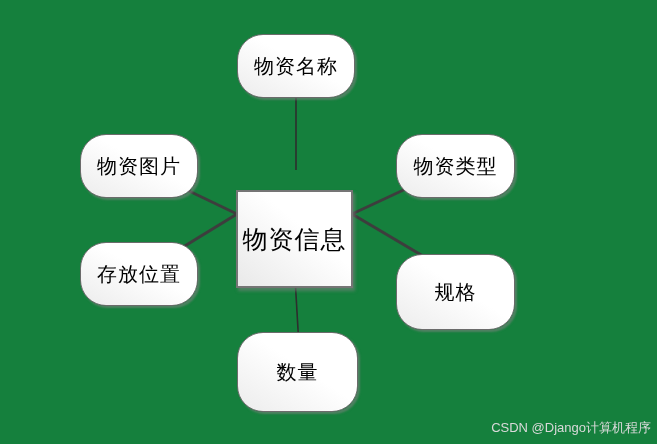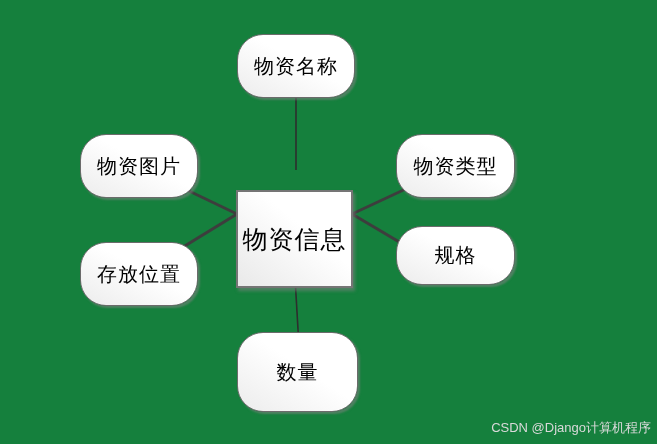--- a/index.html
+++ b/index.html
@@ -40,21 +40,21 @@
     border-radius: 26px;
     background: linear-gradient(to bottom left, #ffffff 45%, #ececec 100%);
     box-shadow: 2px 2px 2px rgba(130,130,130,0.55);
     font-size: 20px;
     letter-spacing: 1px;
   }
   .n-top    { left: 237px; top: 34px;  }
   .n-ul     { left: 80px;  top: 134px; }
   .n-ll     { left: 80px;  top: 242px; }
   .n-ur     { left: 396px; top: 134px; width: 119px; justify-content: center; }
-  .n-lr     { left: 396px; top: 226px; width: 119px; height: 59px; }
+  .n-lr     { left: 396px; top: 254px; width: 119px; height: 76px; }
   .n-bottom { left: 237px; top: 332px; width: 121px; height: 80px; }
   .center-rect {
     left: 236px;
     top: 165px;
     width: 117px;
     height: 98px;
     border: 2px solid #757575;
     background: linear-gradient(to bottom left, #ffffff 40%, #e9e9e9 100%);
     box-shadow: 2px 3px 3px rgba(130,130,130,0.55);
     font-size: 25px;

